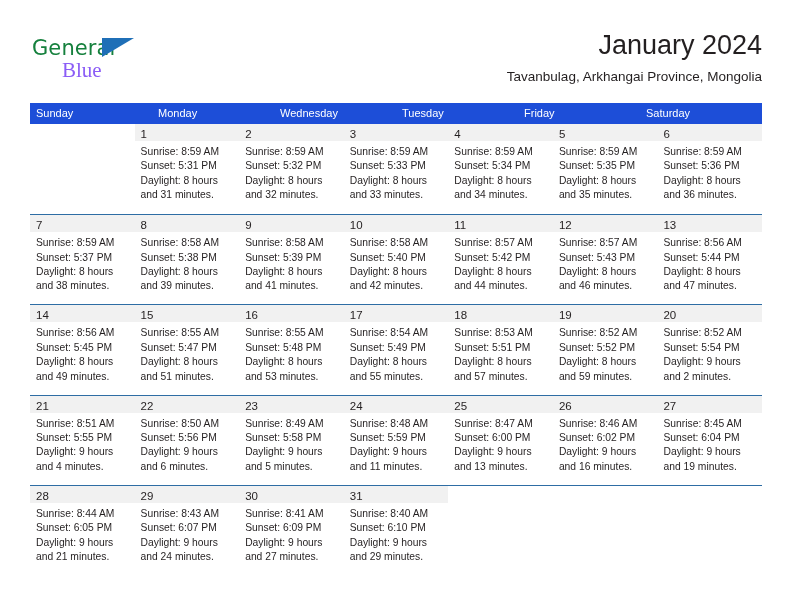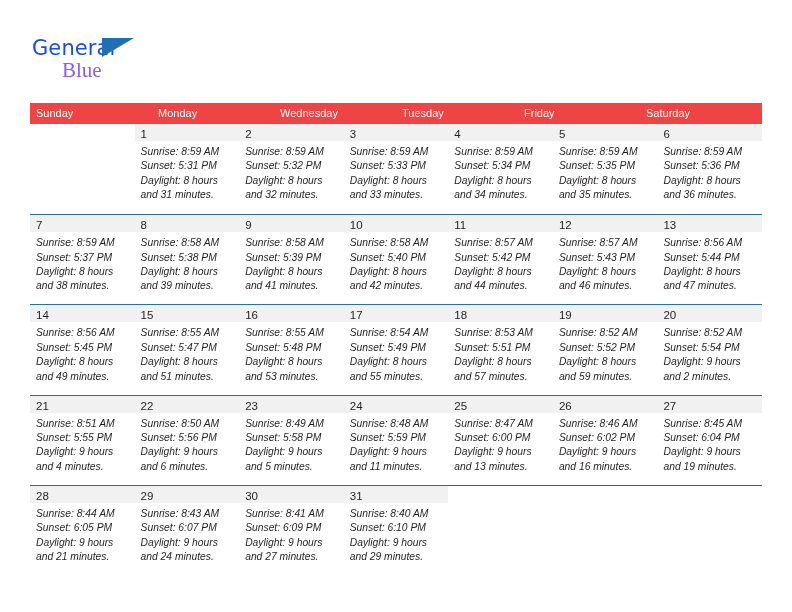--- a/index.html
+++ b/index.html
@@ -37,21 +37,21 @@
     top: 8px;
     width: 180px;
     height: 56px;
   }
   .logo-general {
     position: absolute;
     left: 0;
     top: 0;
     font-size: 21px;
     letter-spacing: 0.1px;
-    color: #1d4ed8;
+    color: #15803d;
     font-family: "DejaVu Sans", sans-serif;
     font-weight: 400;
     line-height: 24px;
   }
   .logo-triangle {
     position: absolute;
     left: 70px;
     top: 2px;
     width: 0;
     height: 0;
@@ -94,21 +94,21 @@
   
   .calendar {
     position: absolute;
     left: 30px;
     top: 103px;
     width: 732px;
   }
 
   .weekday-row {
     display: flex;
-    background: #ef4444;
+    background: #1d4ed8;
     height: 21px;
   }
   .weekday {
     flex: 1 1 0;
     box-sizing: border-box;
     padding-left: 6px;
     color: #ffffff;
     font-size: 11px;
     line-height: 21px;
     white-space: nowrap;
@@ -139,21 +139,20 @@
     box-sizing: border-box;
   }
   .daynum {
     font-size: 11.5px;
     color: #231f20;
     line-height: 17px;
   }
 
   .day-body {
     padding: 4px 4px 0 6px;
-    font-style: italic;
   }
   .day-line {
     font-size: 10.3px;
     line-height: 14.4px;
     color: #231f20;
     white-space: nowrap;
   }
 </style>
 </head>
 <body>
@@ -161,20 +160,24 @@
 <div class="page">
 
   <div class="header">
 
     <div class="logo">
       <span class="logo-general">General</span>
       <span class="logo-triangle"></span>
       <span class="logo-blue">Blue</span>
     </div>
 
+    <div class="title-block">
+      <div class="cal-title">January 2024</div>
+      <div class="cal-subtitle">Tavanbulag, Arkhangai Province, Mongolia</div>
+    </div>
 
   </div>
 
   <div class="calendar">
 
     <div class="weekday-row">
       <div class="weekday">Sunday</div>
       <div class="weekday">Monday</div>
       <div class="weekday">Wednesday</div>
       <div class="weekday">Tuesday</div>

